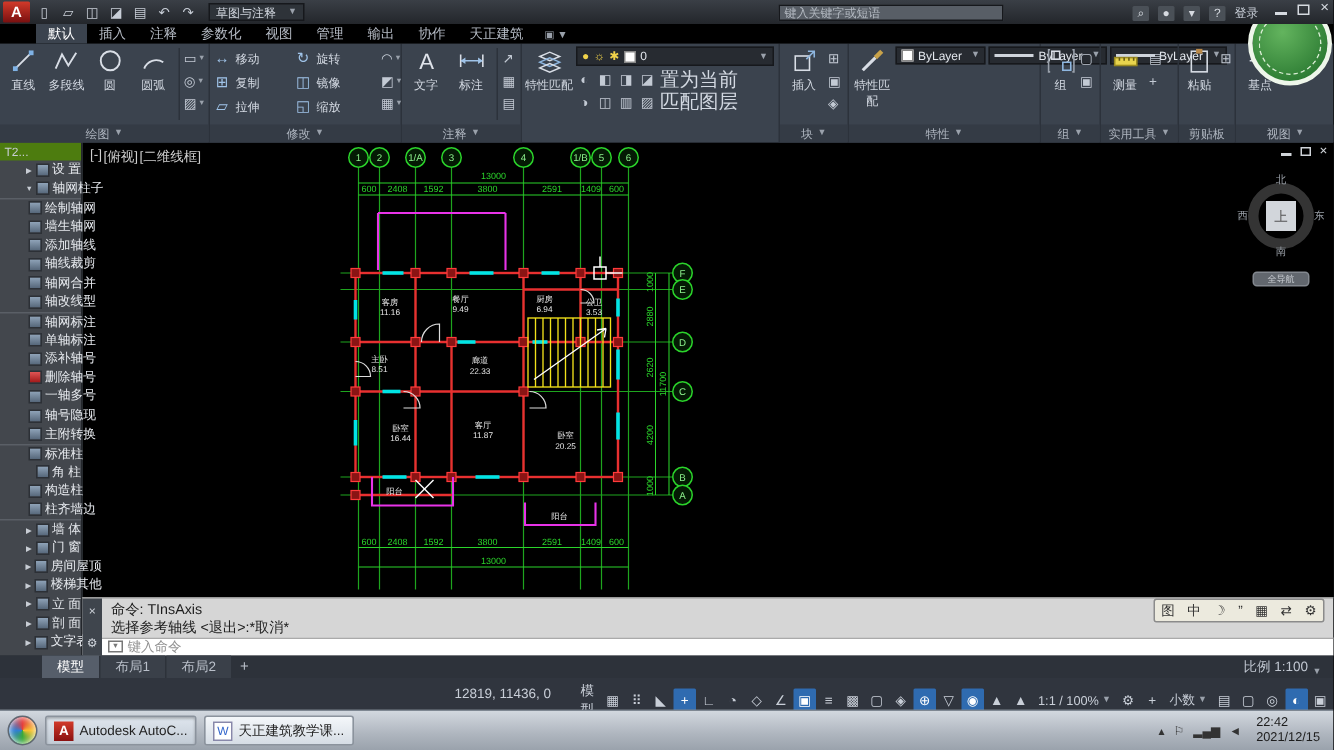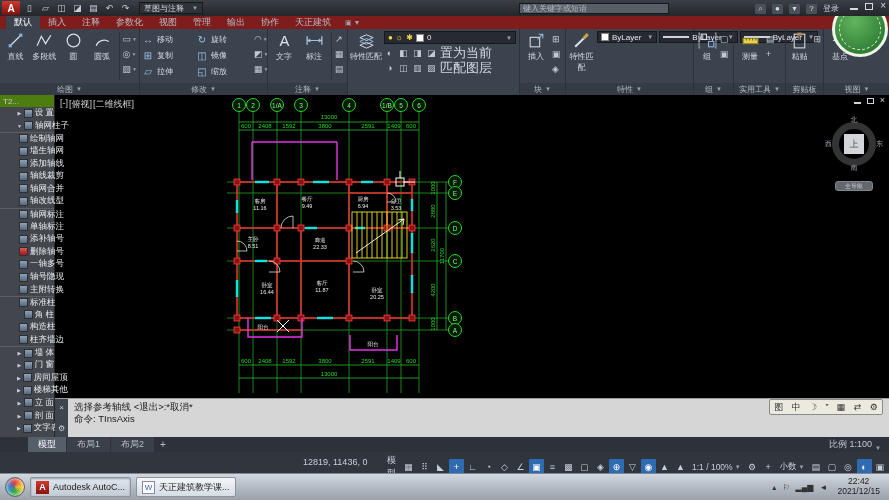--- a/index.html
+++ b/index.html
@@ -16,21 +16,21 @@
 .title-text{position:absolute;left:328px;top:3px;font-size:9px;color:#d8dce2;white-space:nowrap;display:flex;gap:8px}
 .search-box{position:absolute;left:519px;top:3px;width:150px;height:11px;background:#585e66;border:1px solid #16181c;color:#b3b9c1;font-size:8px;display:flex;align-items:center;padding:0 3px}
 .tb-right{position:absolute;right:50px;top:3px;display:flex;align-items:center;gap:6px;color:#c9cfd8;font-size:8px}
 .tb-ic{width:11px;height:10px;background:#4a5057;border-radius:1px;display:flex;align-items:center;justify-content:center;font-size:8px;color:#d6dae0}
 .win-controls{position:absolute;right:3px;top:2px;display:flex;gap:7px;align-items:center;z-index:80}
 .wc-min{width:8px;height:8px;border-bottom:2px solid #d6dae0}
 .wc-res{width:8px;height:7px;border:1px solid #d6dae0}
 .wc-close{color:#d6dae0;font-size:10px;line-height:8px}
 
 
-.tabrow{height:13px;background:#7f1d1d;display:flex;align-items:center;padding-left:6px;position:relative;z-index:40}
+.tabrow{height:13px;background:#000000;display:flex;align-items:center;padding-left:24px;position:relative;z-index:40}
 .rtab{font-size:9px;color:#b6bcc6;padding:0 8px;display:flex;align-items:center}
 .rtab.active{background:#3b434e;color:#fff}
 .rtab-more{font-size:7px;color:#9aa1ab;display:flex;align-items:center;padding:0 6px}
 
 
 .ribbon{height:66px;background:#3b434e;display:flex;position:relative;z-index:30}
 .panel{border-right:1px solid #2c323b;display:flex;flex-direction:column;flex:none}
 .panel-body{flex:1;display:flex;align-items:flex-start;padding:2px 2px;gap:2px}
 .panel-label{height:12px;background:#343b45;color:#aeb5bf;font-size:8px;display:flex;align-items:center;justify-content:center;gap:3px}
 .bigtool{width:28px;display:flex;flex-direction:column;align-items:center;gap:1px;color:#d3d9e2;font-size:8px;text-align:center}
@@ -114,21 +114,21 @@
 .sb-text{font-size:8.5px;padding:0 3px;display:flex;align-items:center;gap:2px;white-space:nowrap}
 
 
 .taskbar{position:absolute;left:0;top:473px;width:889px;height:27px;background:linear-gradient(#d2d8df,#aeb5be 60%,#9aa2ac);border-top:1px solid #7e8792;display:flex;align-items:center;gap:5px;padding:0 5px;z-index:10}
 .start-orb{width:20px;height:20px;border-radius:50%;background:conic-gradient(#e53e3e,#f6c12f,#39a93d,#2f7fd4,#e53e3e);border:1px solid #5f6872;box-shadow:inset 0 0 4px #fff}
 .task-btn{height:20px;min-width:94px;border:1px solid #8b939d;border-radius:2px;background:linear-gradient(#f4f7fa,#d6dde5);display:flex;align-items:center;gap:4px;padding:0 5px;font-size:9px;color:#222}
 .task-btn.active{background:linear-gradient(#dfe6ee,#c3ccd6);box-shadow:inset 0 1px 2px rgba(0,0,0,.3)}
 .tb-a{width:13px;height:13px;background:linear-gradient(#d23a2a,#8a1111);color:#fff;font-size:9px;font-weight:bold;display:flex;align-items:center;justify-content:center;flex:none}
 .tb-doc{width:13px;height:13px;background:#fff;border:1px solid #88a;color:#36c;font-size:8px;display:flex;align-items:center;justify-content:center;flex:none}
 .tray{margin-left:auto;display:flex;align-items:center;gap:6px;font-size:8px;color:#333}
-.clock{text-align:center;font-size:8.5px;color:#1d1d1d;line-height:1.15;padding:0 4px}
+.clock{font-size:8.5px;color:#1d1d1d;line-height:1.15;padding:0 4px}
 </style>
 </head>
 <body>
 
 <div class="app">
 
   <div class="titlebar">
     <div class="logo-a">A</div>
     <div class="qa-icon">▯</div>
       <div class="qa-icon">▱</div>
@@ -857,22 +857,26 @@
     <div class="navbar-pill">全导航</div>
   </div>
 
   <div class="cmd">
     <div class="cmd-strip">
       <span>×</span>
       <span>⚙</span>
     </div>
     <div class="cmd-main">
       <div class="cmd-hist">
+        <div>命令: TInsAxis</div>
         <div>选择参考轴线 &lt;退出&gt;:*取消*</div>
-        <div>命令: TInsAxis</div>
+      </div>
+      <div class="cmd-input">
+        <span class="ci-ic">▼</span>
+        <input placeholder="键入命令" style="">
       </div>
     </div>
   </div>
 
   <div class="ime-bar">
     <span class="ime-ic">图</span>
       <span class="ime-ic">中</span>
       <span class="ime-ic">☽</span>
       <span class="ime-ic">”</span>
       <span class="ime-ic">▦</span>

